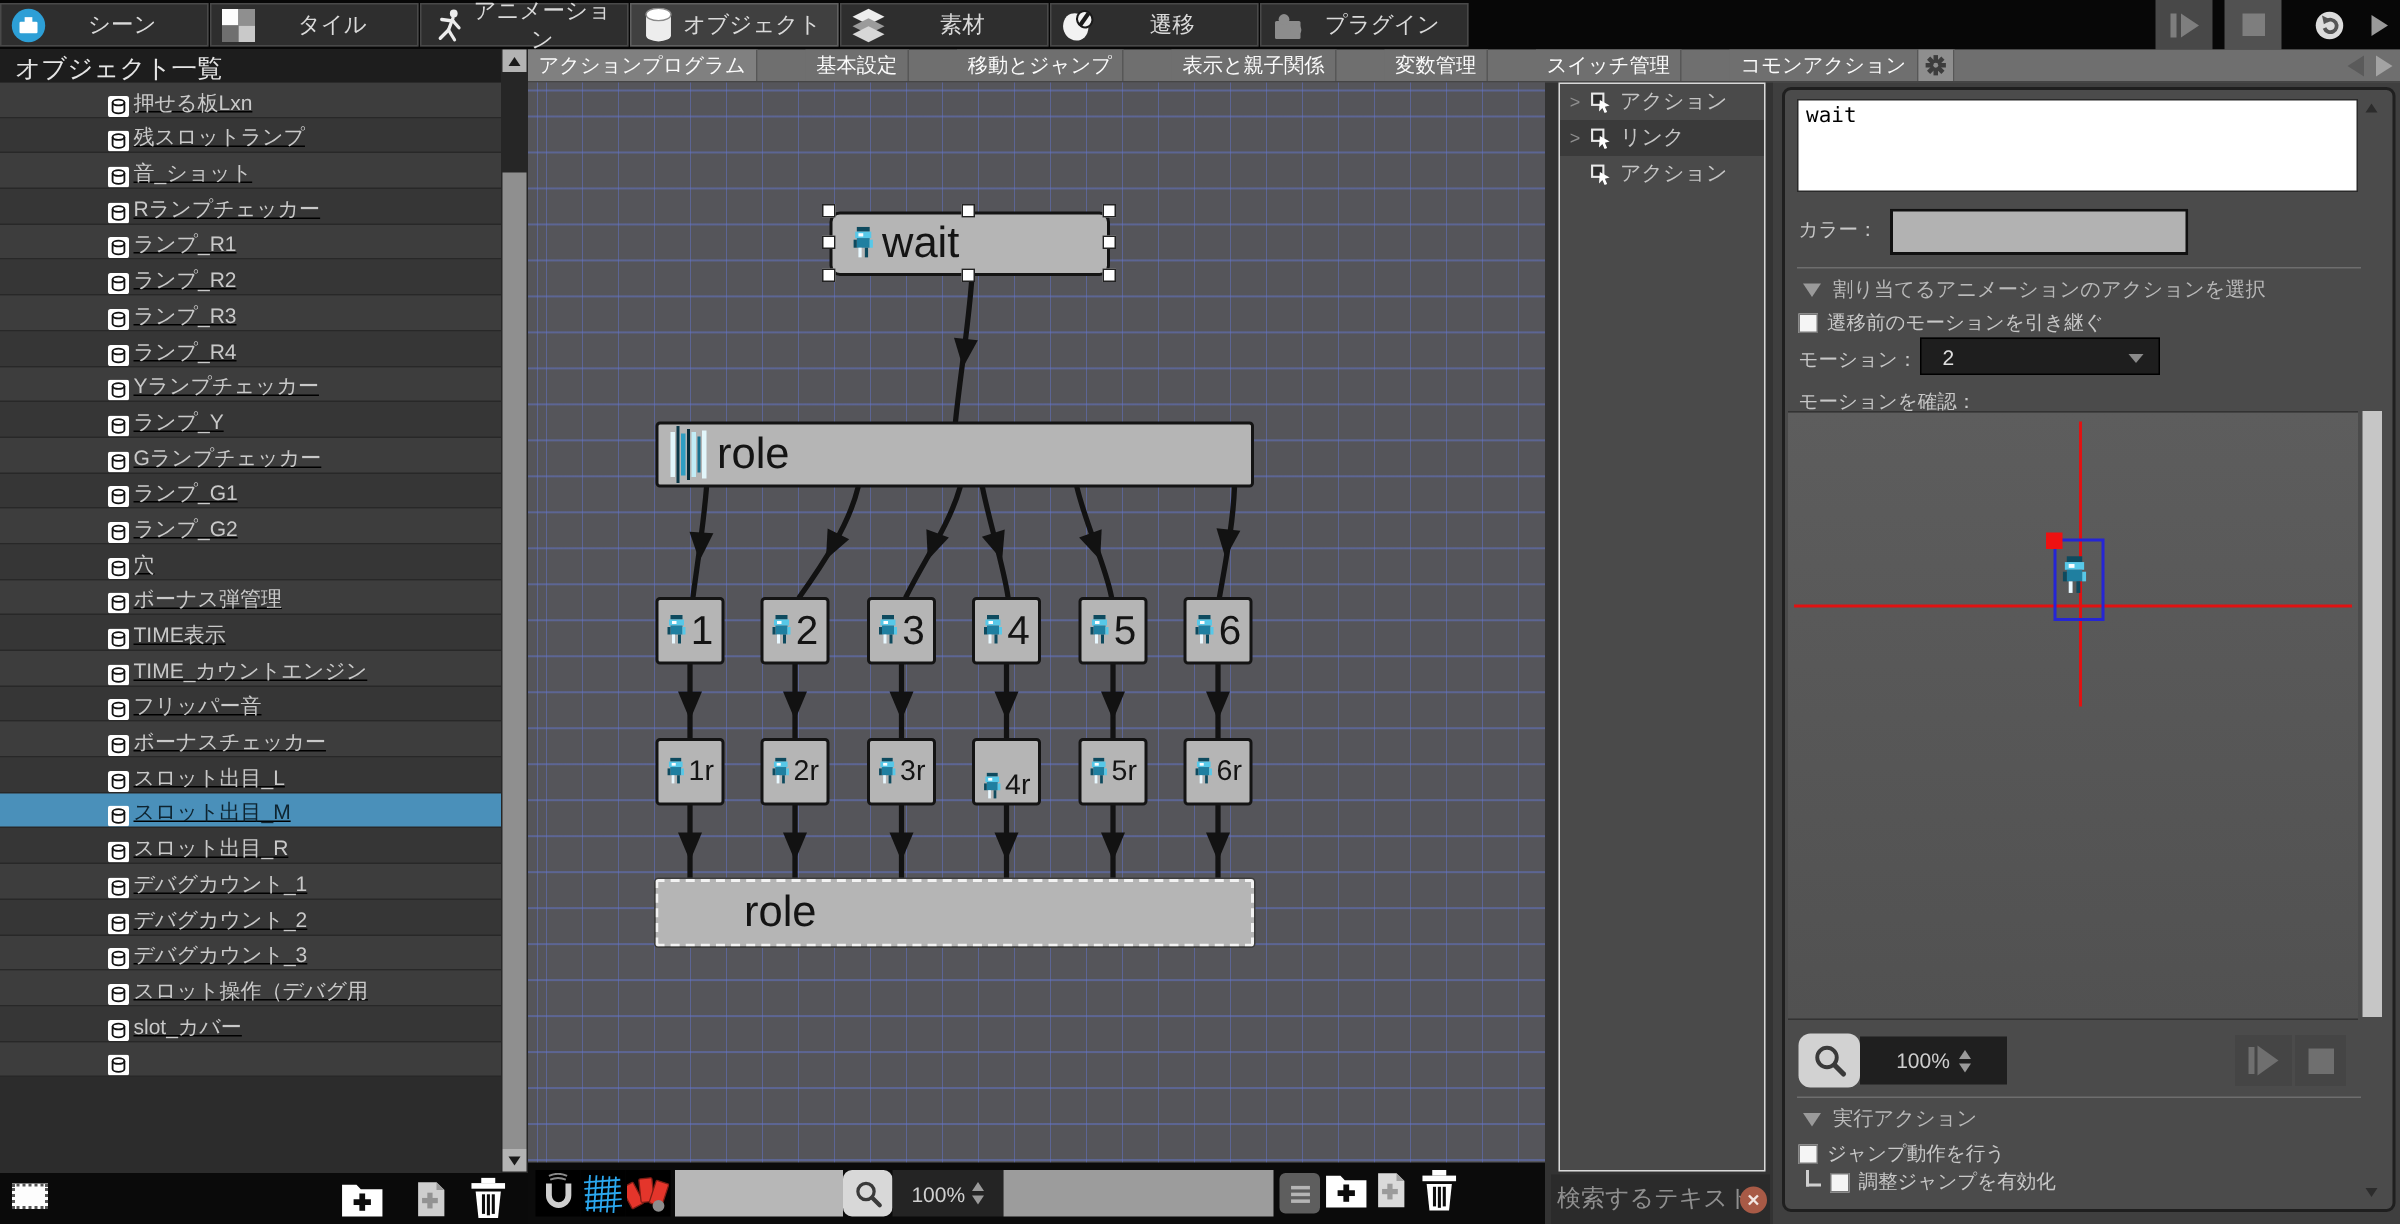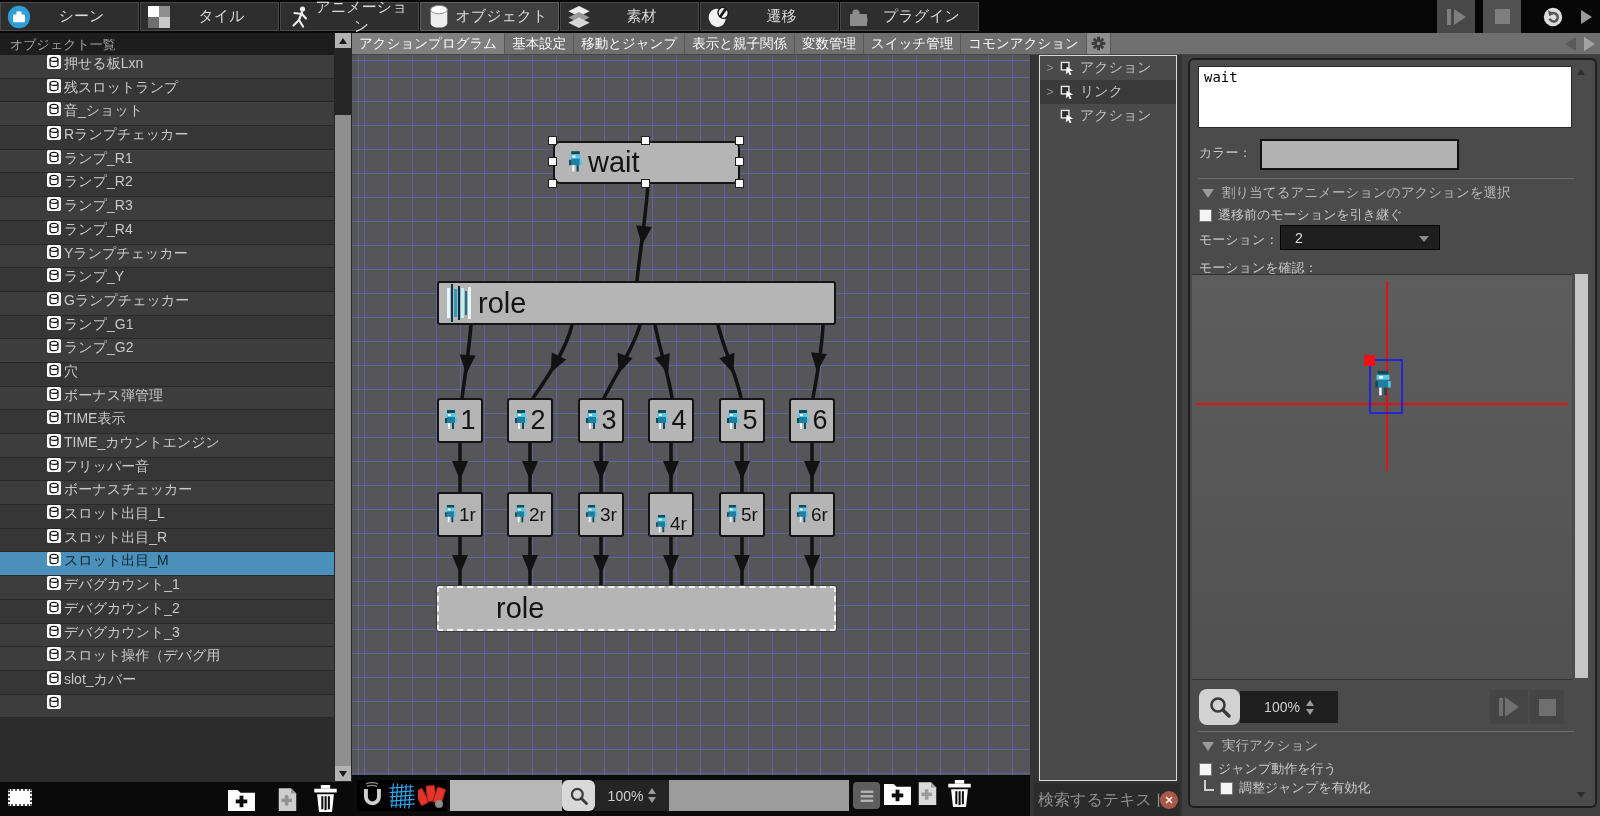--- a/index.html
+++ b/index.html
@@ -13,32 +13,32 @@
   .menu-btn .mlabel{flex:1;text-align:center;}
   .topbar-right{position:absolute;right:8px;top:0;height:33px;display:flex;align-items:center;gap:8px;}
   .tb-tile{width:38px;height:33px;display:flex;align-items:center;justify-content:center;background:#484848;}
   .icon-playbar{display:flex;align-items:center;gap:3px;}
   .icon-playbar .bar{width:4px;height:16px;background:#7e7e7e;}
   .tri-r{width:0;height:0;border-left:12px solid #7e7e7e;border-top:8px solid transparent;border-bottom:8px solid transparent;}
   .icon-stop{width:15px;height:15px;background:#7e7e7e;}
   .tri-r.small{border-left:11px solid #9a9a9a;border-top:7px solid transparent;border-bottom:7px solid transparent;}
   
   #tabstrip{position:absolute;left:352px;top:33px;width:1248px;height:22px;background:#6f6f6f;display:flex;border-bottom:1px solid #454545;box-sizing:border-box;}
-  #tab-list{display:flex;}
+  #tab-list{display:flex;gap:32px;}
   .tab{padding:0 7px;display:flex;align-items:center;border-right:1px solid #575757;color:#fbfbfb;font-size:13.5px;background:#6f6f6f;cursor:default;white-space:nowrap;}
   .tab.active{background:#808080;}
   .gear-tile{width:23px;display:flex;align-items:center;justify-content:center;background:#8e8e8e;border-right:1px solid #575757;}
   #strip-arrows{position:absolute;right:5px;top:4px;display:flex;gap:8px;align-items:center;}
   .arr-l{width:0;height:0;border-top:7px solid transparent;border-bottom:7px solid transparent;border-right:11px solid #5a5a5a;}
   .arr-r{width:0;height:0;border-top:7px solid transparent;border-bottom:7px solid transparent;border-left:11px solid #a3a3a3;}
   
-  #sidebar-header{position:absolute;left:0;top:33px;width:334px;height:24px;background:#1d1d1d;color:#a3a3a3;font-size:13px;
+  #sidebar-header{position:absolute;left:0;top:33px;width:334px;height:24px;background:#1d1d1d;color:#e5e5e5;font-size:17px;
     display:flex;align-items:center;padding-left:10px;box-sizing:border-box;}
   #object-list{position:absolute;left:0;top:55px;width:334px;height:727px;background:#2c2c2c;overflow:hidden;}
-  .orow{height:22.7px;border-bottom:1px solid #282828;background:#3d3d3d;display:flex;align-items:flex-start;padding-left:47px;gap:3px;}
+  .orow{height:22.7px;border-bottom:1px solid #282828;background:#3d3d3d;display:flex;align-items:flex-end;padding-left:72px;gap:3px;text-decoration:underline;}
   .orow.alt{background:#363636;}
   .orow.sel{background:#4a90ba;}
   .olabel{color:#c9c9c9;font-size:14px;white-space:nowrap;}
   .orow.sel .olabel{color:#0e2430;}
   #sidebar-scrollbar{position:absolute;left:334px;top:33px;width:18px;height:749px;background:#262626;}
   .sb-btn{position:absolute;left:1px;width:16px;height:15px;background:#b3b3b3;display:flex;align-items:center;justify-content:center;}
   .car-up-d{width:0;height:0;border-left:4px solid transparent;border-right:4px solid transparent;border-bottom:6px solid #1a1a1a;}
   .car-down-d{width:0;height:0;border-left:4px solid transparent;border-right:4px solid transparent;border-top:6px solid #1a1a1a;}
   #sb-thumb{position:absolute;left:1px;top:82px;width:16px;height:651px;background:#8f8f8f;}
   #sidebar-toolbar{position:absolute;left:0;top:782px;width:352px;height:34px;background:#0a0a0a;}
@@ -480,31 +480,31 @@
           <use href="#s-cyl"></use>
         </svg>
         <span class="olabel">ボーナスチェッカー</span>
       </div>
       <div class="orow alt">
         <svg width="14" height="14">
           <use href="#s-cyl"></use>
         </svg>
         <span class="olabel">スロット出目_L</span>
       </div>
+      <div class="orow sel">
+        <svg width="14" height="14">
+          <use href="#s-cyl"></use>
+        </svg>
+        <span class="olabel">スロット出目_M</span>
+      </div>
       <div class="orow alt">
         <svg width="14" height="14">
           <use href="#s-cyl"></use>
         </svg>
         <span class="olabel">スロット出目_R</span>
-      </div>
-      <div class="orow sel">
-        <svg width="14" height="14">
-          <use href="#s-cyl"></use>
-        </svg>
-        <span class="olabel">スロット出目_M</span>
       </div>
       <div class="orow">
         <svg width="14" height="14">
           <use href="#s-cyl"></use>
         </svg>
         <span class="olabel">デバグカウント_1</span>
       </div>
       <div class="orow alt">
         <svg width="14" height="14">
           <use href="#s-cyl"></use>

